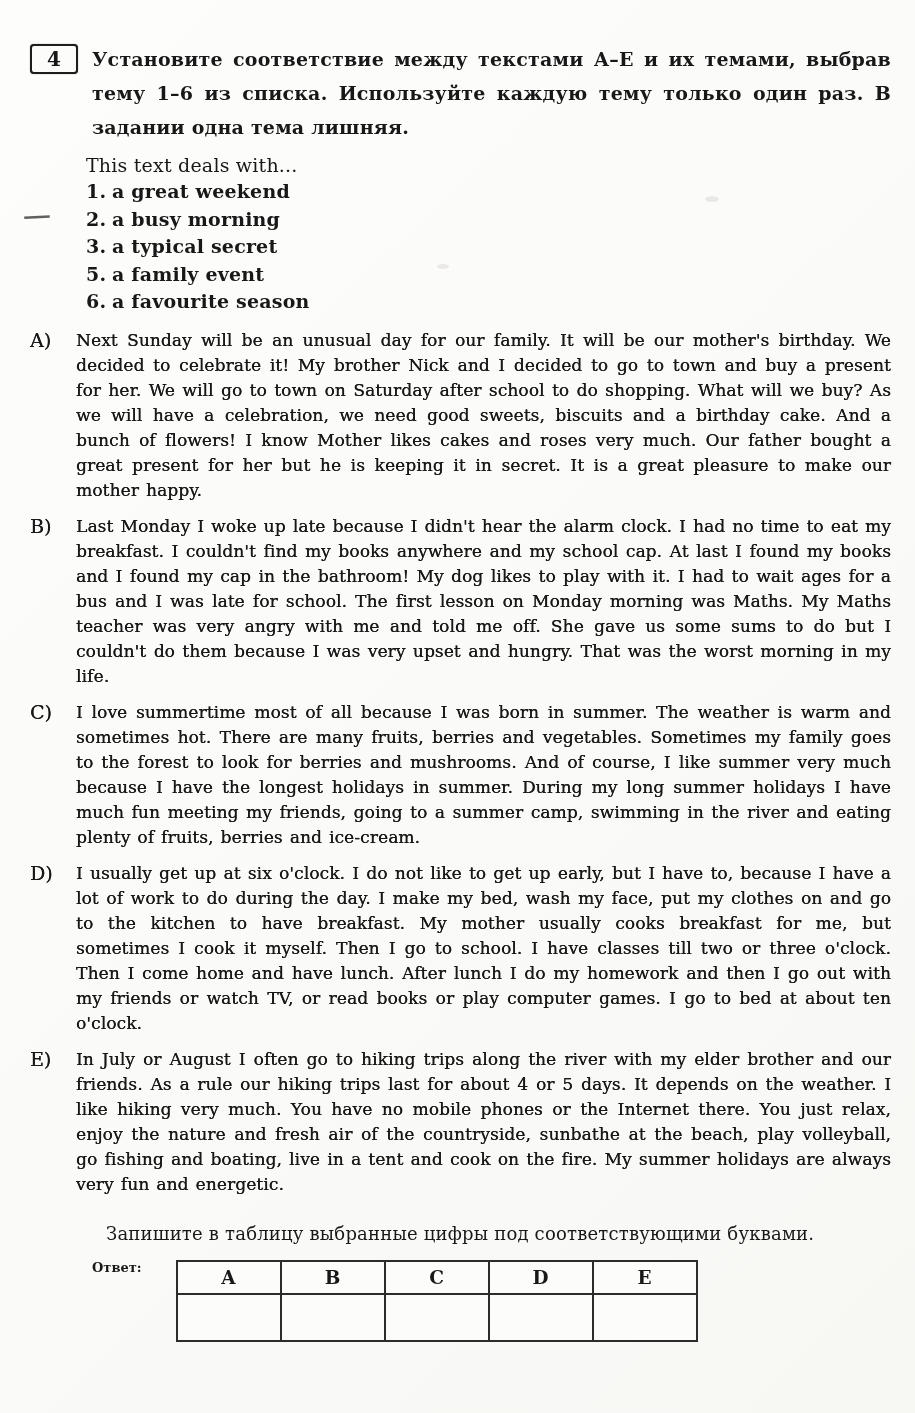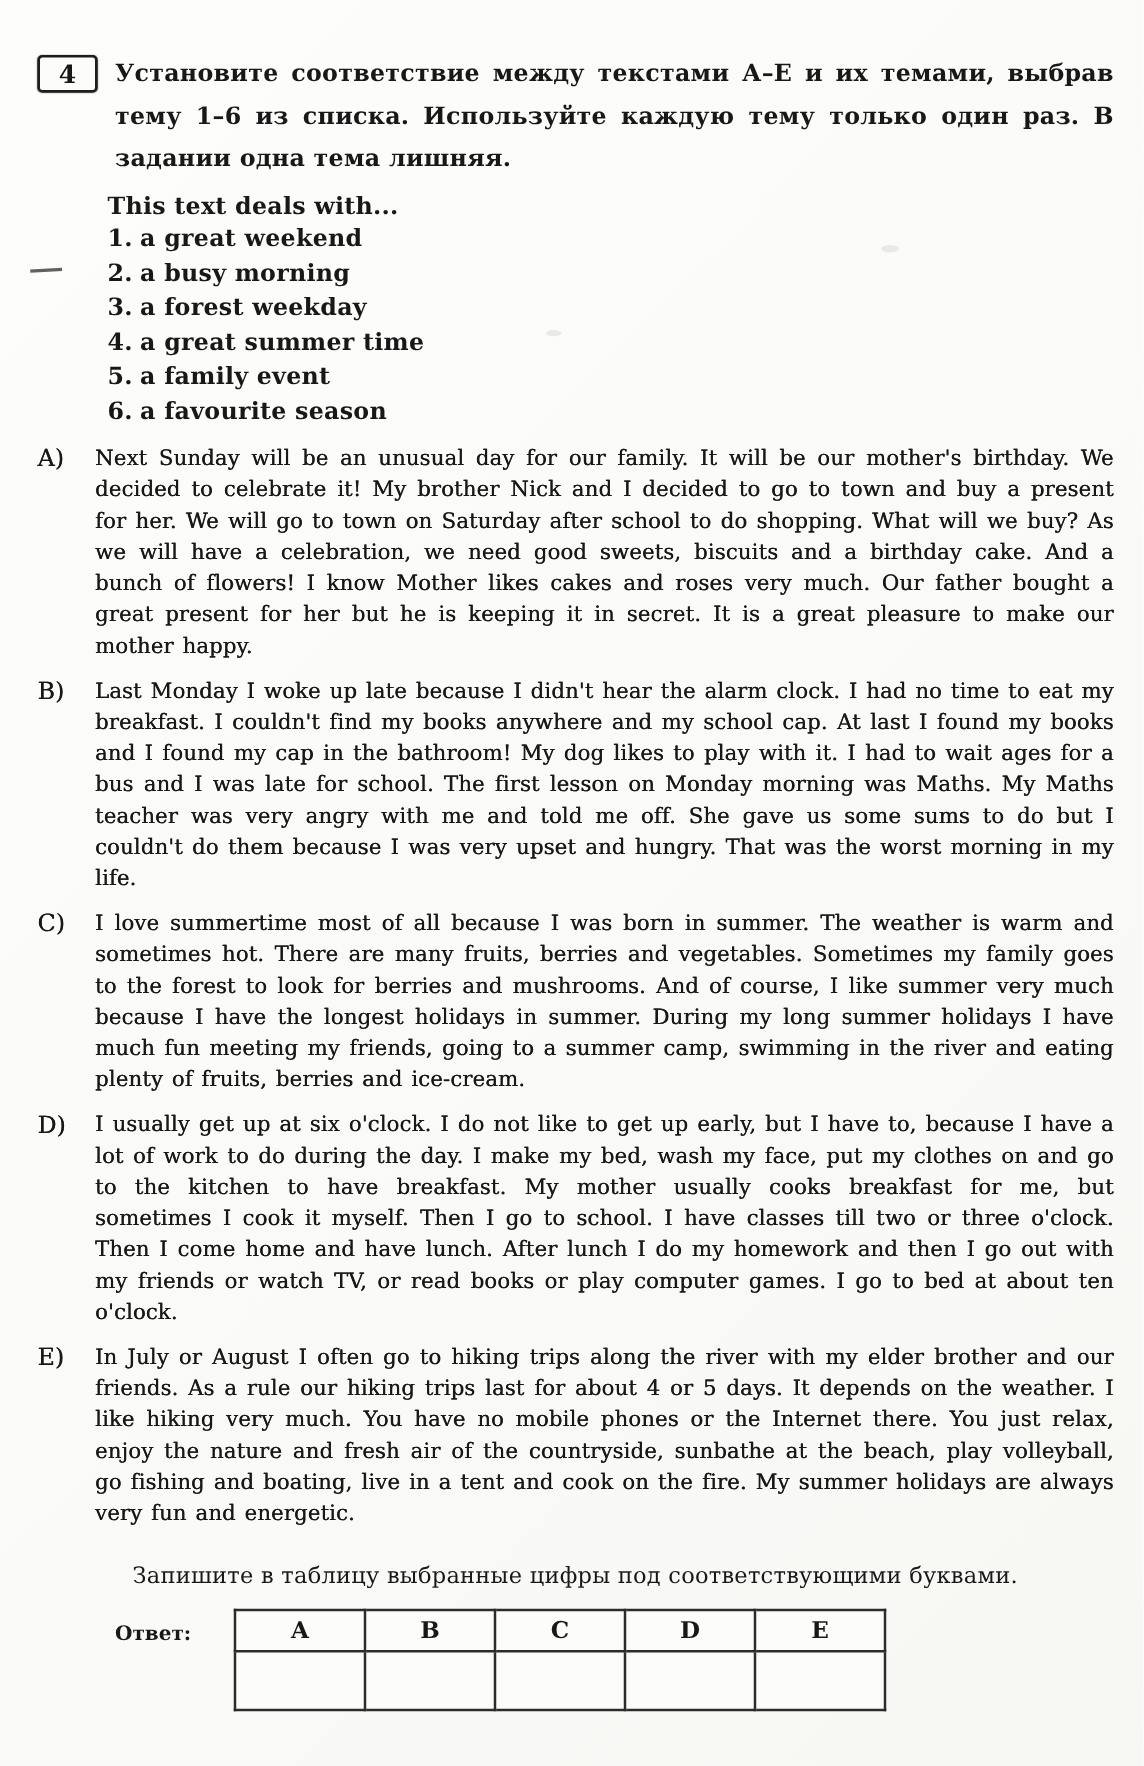--- a/index.html
+++ b/index.html
@@ -44,21 +44,21 @@
     flex: 1 1 auto;
     font-weight: bold;
     font-size: 19px;
     line-height: 34px;
     text-align: justify;
     letter-spacing: 0.2px;
   }
   
   .intro-line {
     margin: 10px 0 2px 86px;
-    font-weight: bold;
+    font-weight: normal;
     font-size: 19px;
     letter-spacing: 0.2px;
   }
   .themes {
     position: relative;
     margin-left: 86px;
     font-weight: bold;
     font-size: 19px;
     letter-spacing: 0.2px;
   }
@@ -106,22 +106,21 @@
     font-size: 18px;
     letter-spacing: 0.2px;
   }
   .answer-section {
     display: flex;
     align-items: flex-start;
     margin: 16px 0 0 92px;
   }
   .answer-label {
     font-weight: bold;
-    font-size: 16px;
-    margin-top: 10px;
+    font-size: 13px;
     text-align: right;
   }
   .answer-table {
     border-collapse: collapse;
     margin-left: 34px;
     background: #fcfcfb;
   }
   .answer-table td {
     border: 2px solid #2c2c2c;
     width: 104px;
@@ -157,24 +156,21 @@
   <div class="intro-line">This text deals with...</div>
   <div class="themes">
     <div class="theme-item">
       <span class="theme-num">1.</span><span>a great weekend</span>
     </div>
     <div class="theme-item">
       <span class="pencil-mark">—</span>
       <span class="theme-num">2.</span><span>a busy morning</span>
     </div>
     <div class="theme-item">
-      <span class="theme-num">3.</span><span>a forest weekday</span>
-    </div>
-    <div class="theme-item">
-      <span class="theme-num">4.</span><span>a great summer time</span>
+      <span class="theme-num">3.</span><span>a typical secret</span>
     </div>
     <div class="theme-item">
       <span class="theme-num">5.</span><span>a family event</span>
     </div>
     <div class="theme-item">
       <span class="theme-num">6.</span><span>a favourite season</span>
     </div>
   </div>
 
   <div class="passages">

